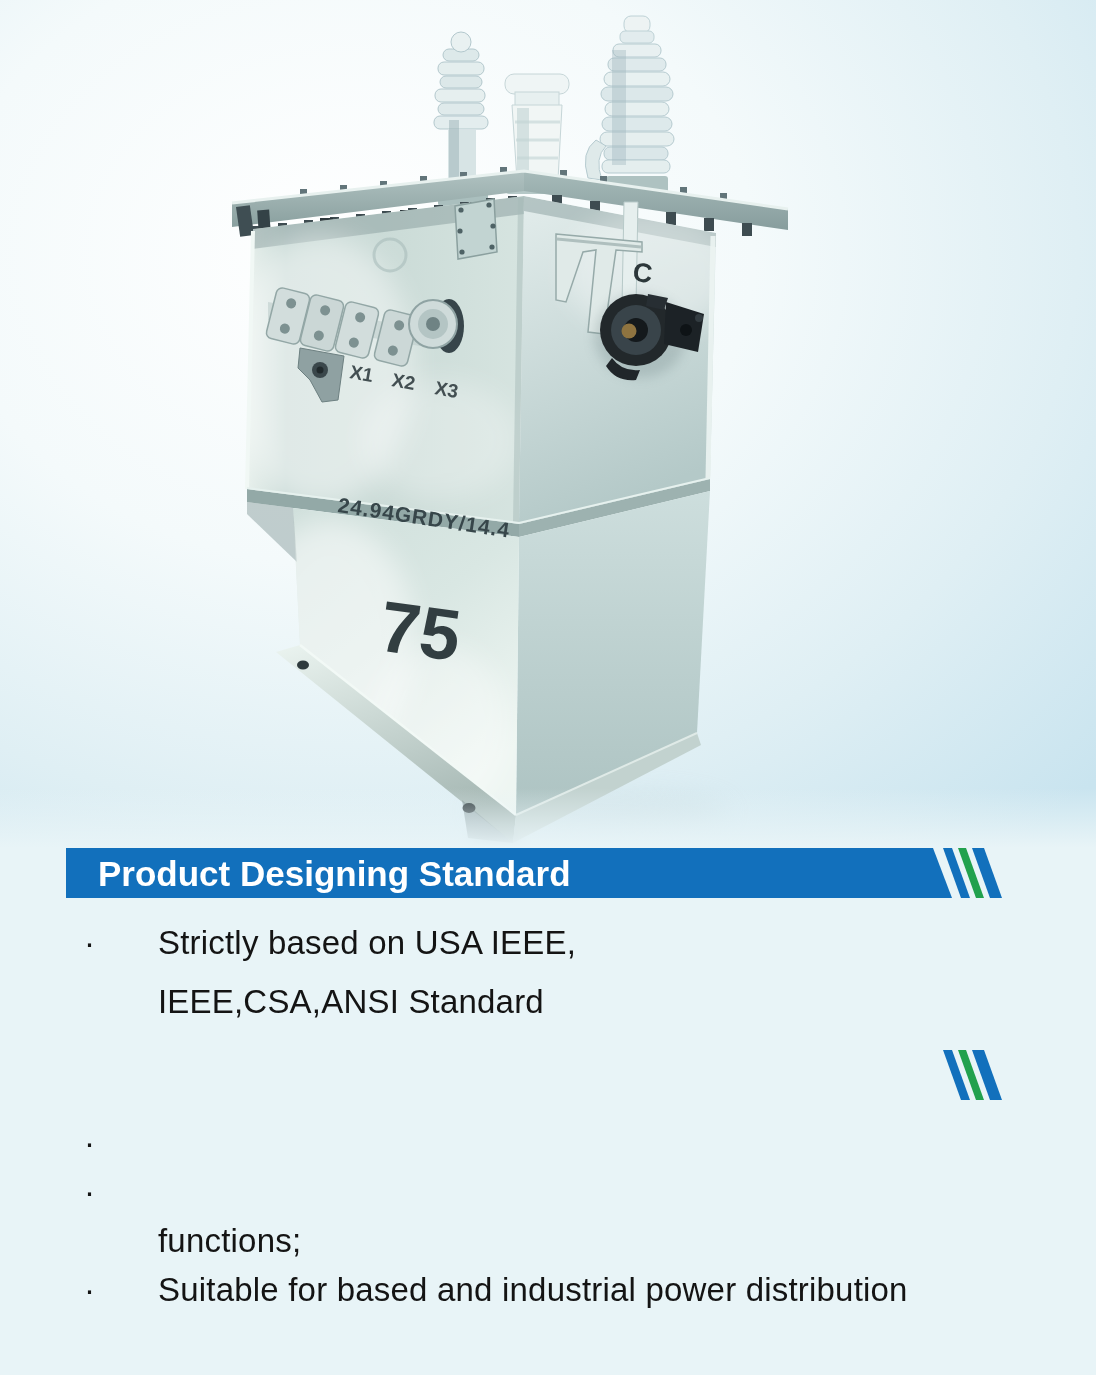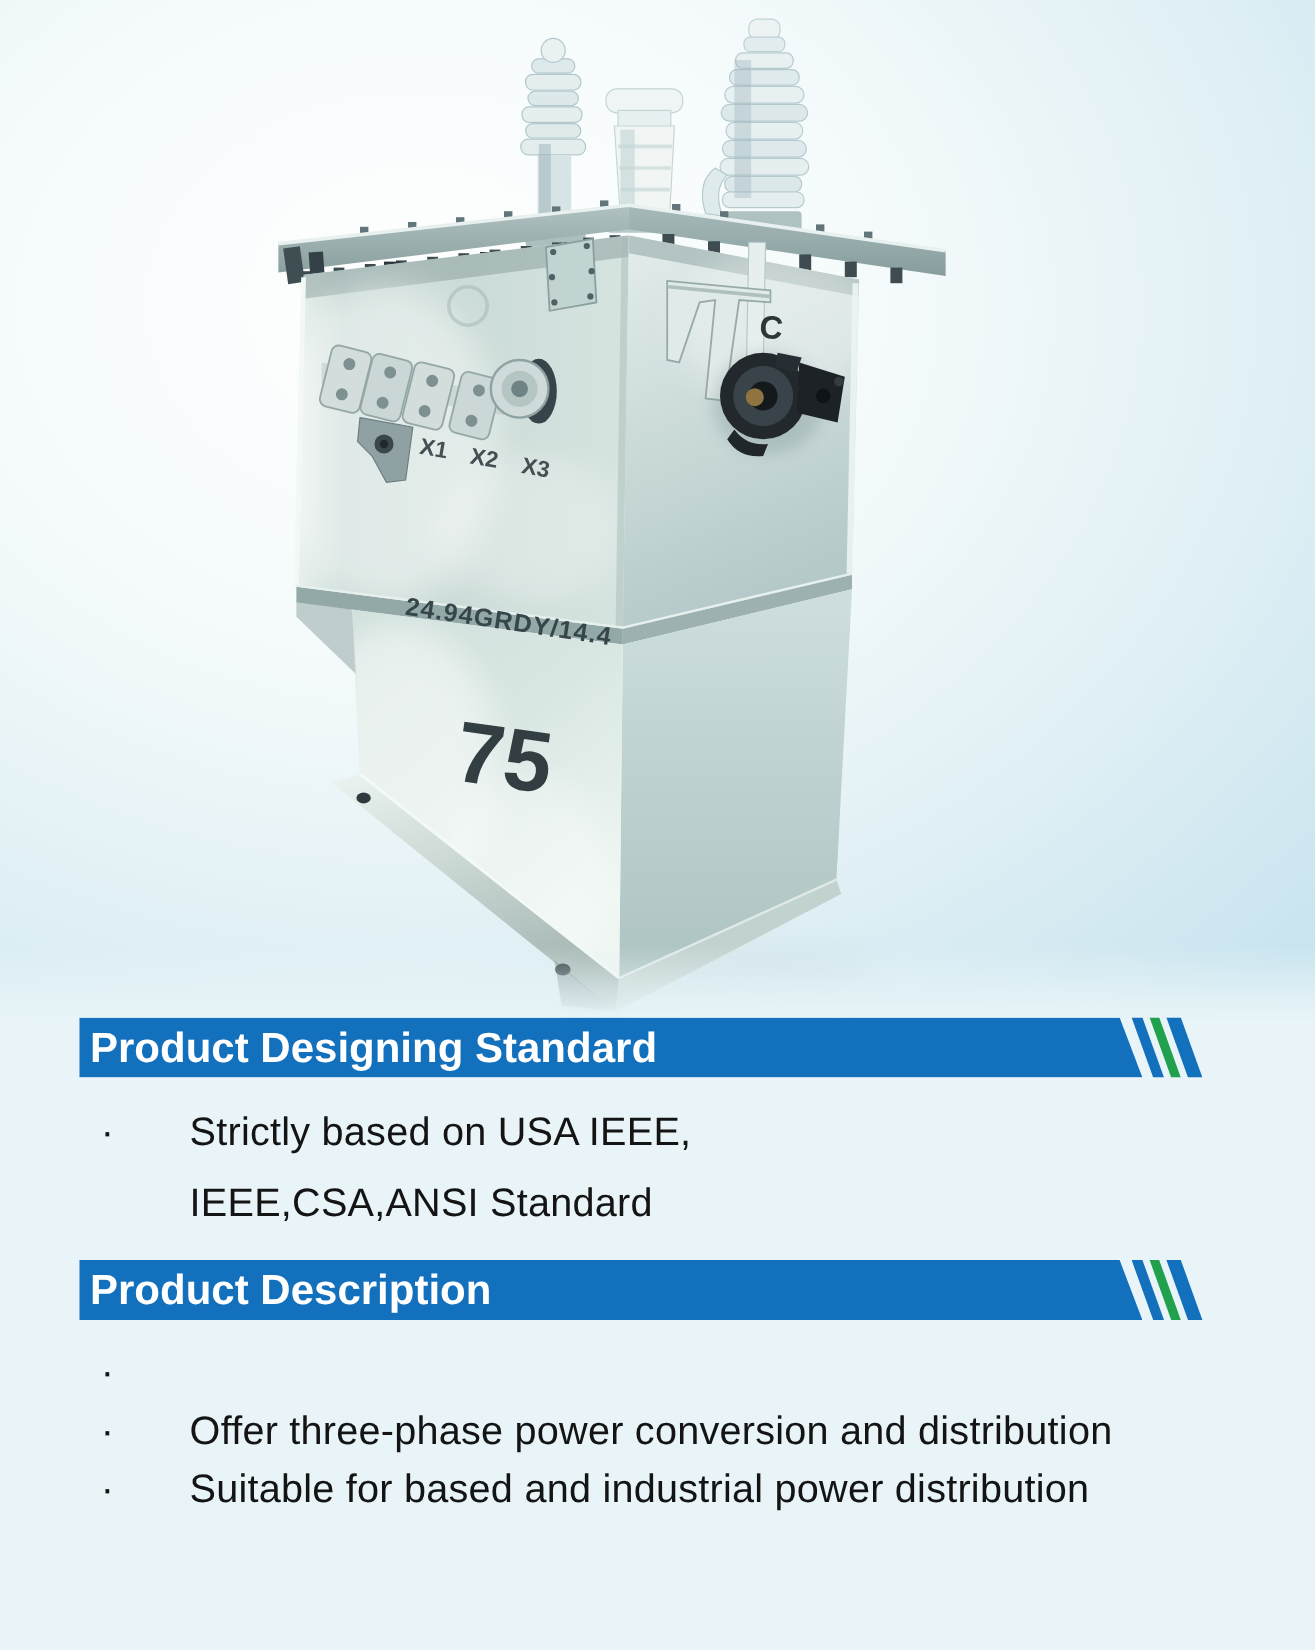--- a/index.html
+++ b/index.html
@@ -12,21 +12,21 @@
   .page{
     position:relative;width:1096px;height:1375px;overflow:hidden;
     background:var(--page-bg);
     font-family:"Liberation Sans",sans-serif;
   }
   .photo{position:absolute;top:0;left:0;width:1096px;height:848px;}
   .hbar{
     position:absolute;left:66px;width:886px;height:50px;
     background:var(--blue);color:#ffffff;
     font-weight:bold;font-size:35px;line-height:51px;
-    padding-left:9px;box-sizing:border-box;white-space:nowrap;
+    padding-left:32px;box-sizing:border-box;white-space:nowrap;
     clip-path:polygon(0 0,867px 0,886px 100%,0 100%);
   }
   .hbar.b1{top:848px;}
   .hbar.b2{top:1050px;}
   .stripes{position:absolute;left:943px;width:62px;height:50px;}
   .stripes.b1{top:848px;}
   .stripes.b2{top:1050px;}
   .lines{position:absolute;left:84px;color:var(--ink);font-size:33px;}
   .lines.s1{top:913px;}
   .lines.s2{top:1118px;}
@@ -318,36 +318,36 @@
     <div class="line">
       <span class="bullet">·</span>
       <span class="txt">Strictly based on USA IEEE,</span>
     </div>
     <div class="line">
       <span class="bullet"></span>
       <span class="txt">IEEE,CSA,ANSI Standard</span>
     </div>
   </div>
 
-  <div class="hbar b2">
-    <span>Product Description</span>
-  </div>
   <svg class="stripes b2" viewBox="0 0 62 50">
     <polygon points="0,0 9,0 27,50 18,50" fill="#1270bc"></polygon>
     <polygon points="15,0 23,0 41,50 33,50" fill="#21a14e"></polygon>
     <polygon points="29,0 41,0 59,50 47,50" fill="#1270bc"></polygon>
   </svg>
 
   <div class="lines s2">
     <div class="line">
       <span class="bullet">·</span>
     </div>
     <div class="line">
       <span class="bullet">·</span>
-      <span class="txt">Offer three-phase power conversion and distribution</span>
+    </div>
+    <div class="line">
+      <span class="bullet"></span>
+      <span class="txt">functions;</span>
     </div>
     <div class="line">
       <span class="bullet">·</span>
       <span class="txt">Suitable for based and industrial power distribution</span>
     </div>
   </div>
 
 </div>
 
 </body></html>

